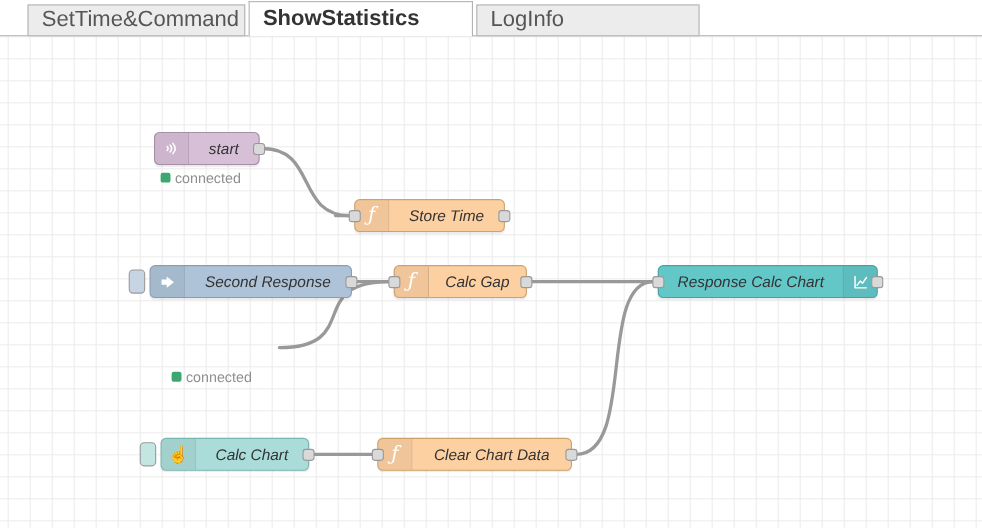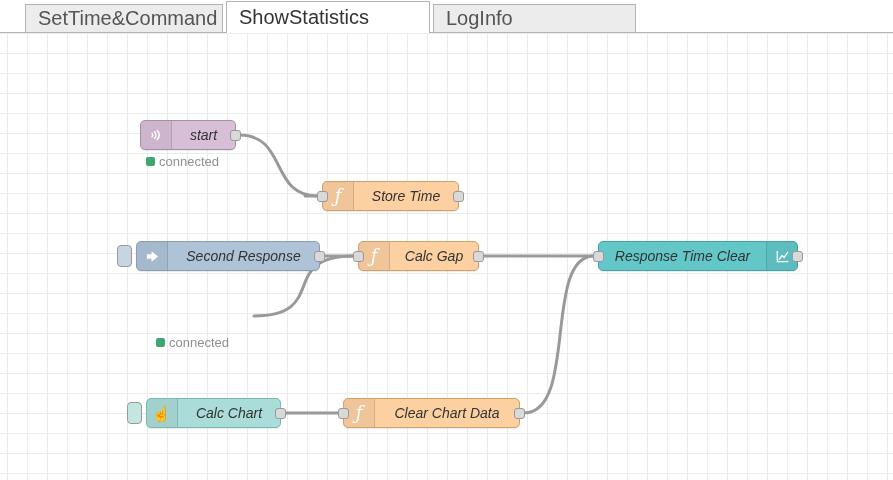--- a/index.html
+++ b/index.html
@@ -14,21 +14,21 @@
   }
   .tab{
     position:absolute;box-sizing:border-box;
     background:#ececec;border:1px solid #b3b3b3;
     font-size:20px;color:#555;
     display:flex;align-items:center;padding-left:12px;
     top:4px;height:29px;cursor:pointer;
   }
   .tab.active{
     top:1px;height:32px;background:#ffffff;border-bottom:none;
-    font-weight:normal;color:#333;z-index:6;
+    font-weight:bold;color:#333;z-index:6;
   }
   
   .canvas{
     position:absolute;top:33px;left:0;width:893px;height:447px;
     background-color:#fff;
     background-image:
       linear-gradient(to right,#ebebeb 1px,transparent 1px),
       linear-gradient(to bottom,#ebebeb 1px,transparent 1px);
     background-size:20px 20px;
     background-position:7px 20px;
@@ -160,21 +160,21 @@
     <span>connected</span>
   </div>
 
   <div class="node n-chart" style="left:598px;top:208px;width:200px;">
     <span class="nicon right">
       <svg width="17" height="17" viewBox="0 0 18 18" fill="none" stroke="#fff" stroke-width="1.4" stroke-linecap="round" stroke-linejoin="round">
         <path d="M3.5 3.5 V14.5 H14.5"></path>
         <path d="M5.5 12 L8.5 8 L10.8 10 L14.5 4.5"></path>
       </svg>
     </span>
-    <span class="nlabel">Response Time Clear</span>
+    <span class="nlabel">Response Calc Chart</span>
     <span class="port in"></span>
     <span class="port out"></span>
   </div>
 
   <div class="node n-btn" style="left:146px;top:365px;width:135px;">
     <span class="inj-btn teal"></span>
     <span class="nicon">
       <span class="hand-glyph">☝</span>
     </span>
     <span class="nlabel">Calc Chart</span>

